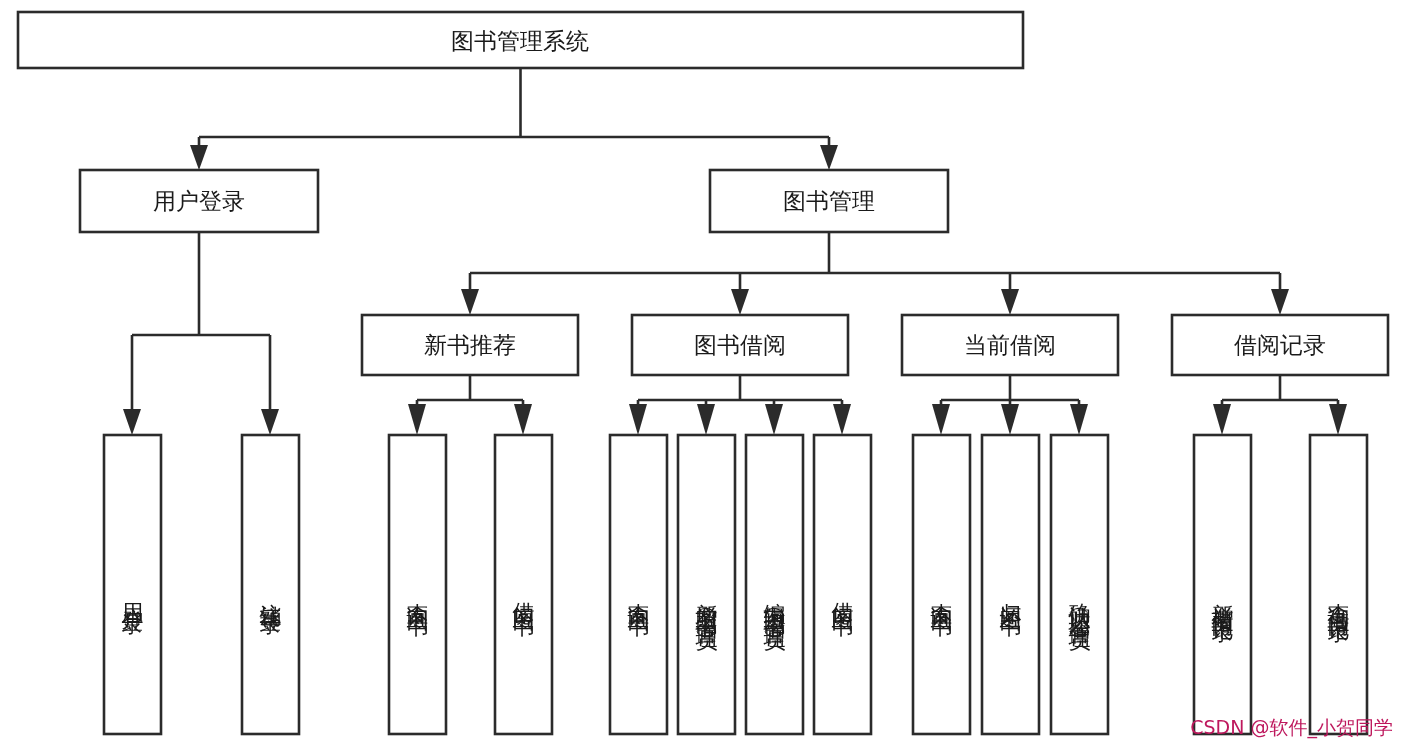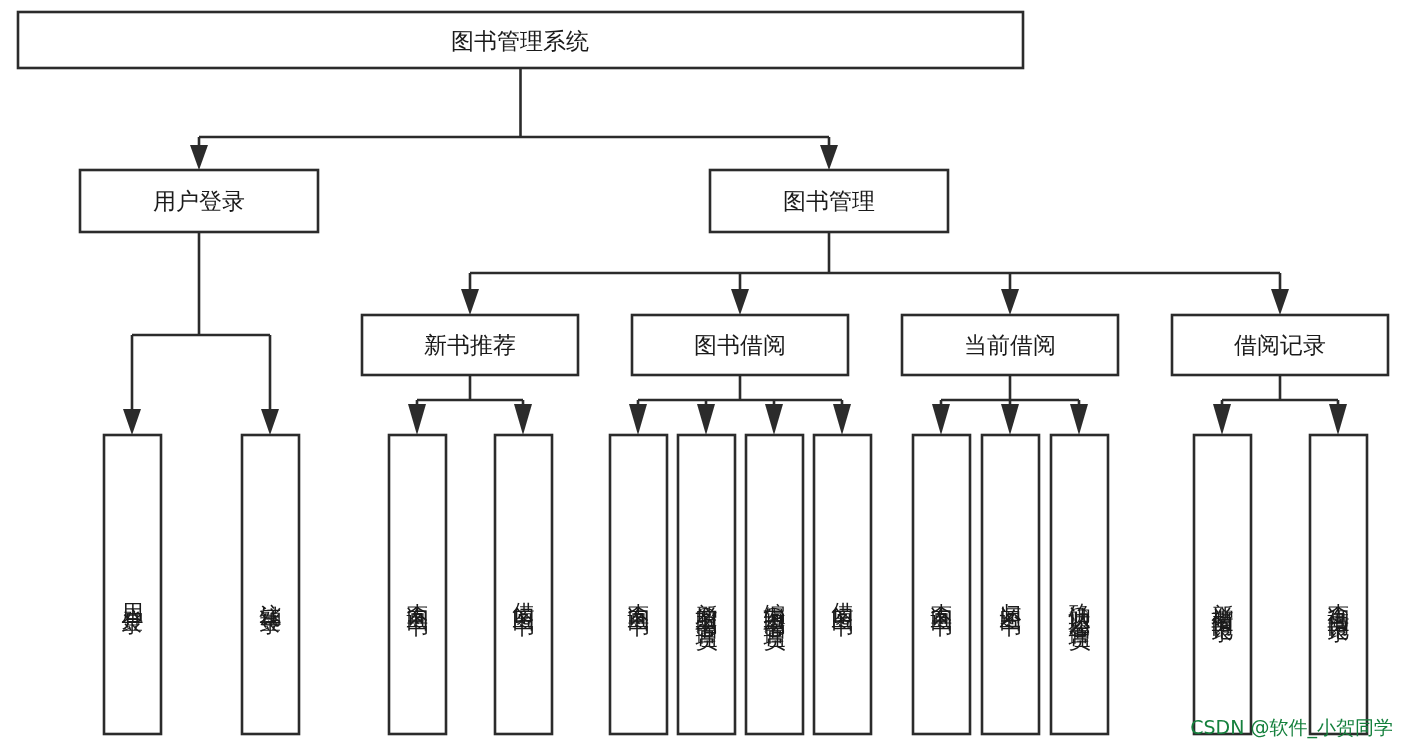--- a/index.html
+++ b/index.html
@@ -56,21 +56,21 @@
     text-orientation: upright;
     letter-spacing: 4px;
     dominant-baseline: central;
   }
   .watermark-text {
     position: absolute;
     right: 12px;
     bottom: 6px;
     font-family: "DejaVu Sans", "Liberation Sans", sans-serif;
     font-size: 19px;
-    color: #15803d;
+    color: #be185d;
     white-space: nowrap;
     user-select: none;
   }
 </style>
 </head>
 <body>
 
 <div id="diagram-root">
 
   <svg id="tree-svg" viewBox="0 0 1405 747">

